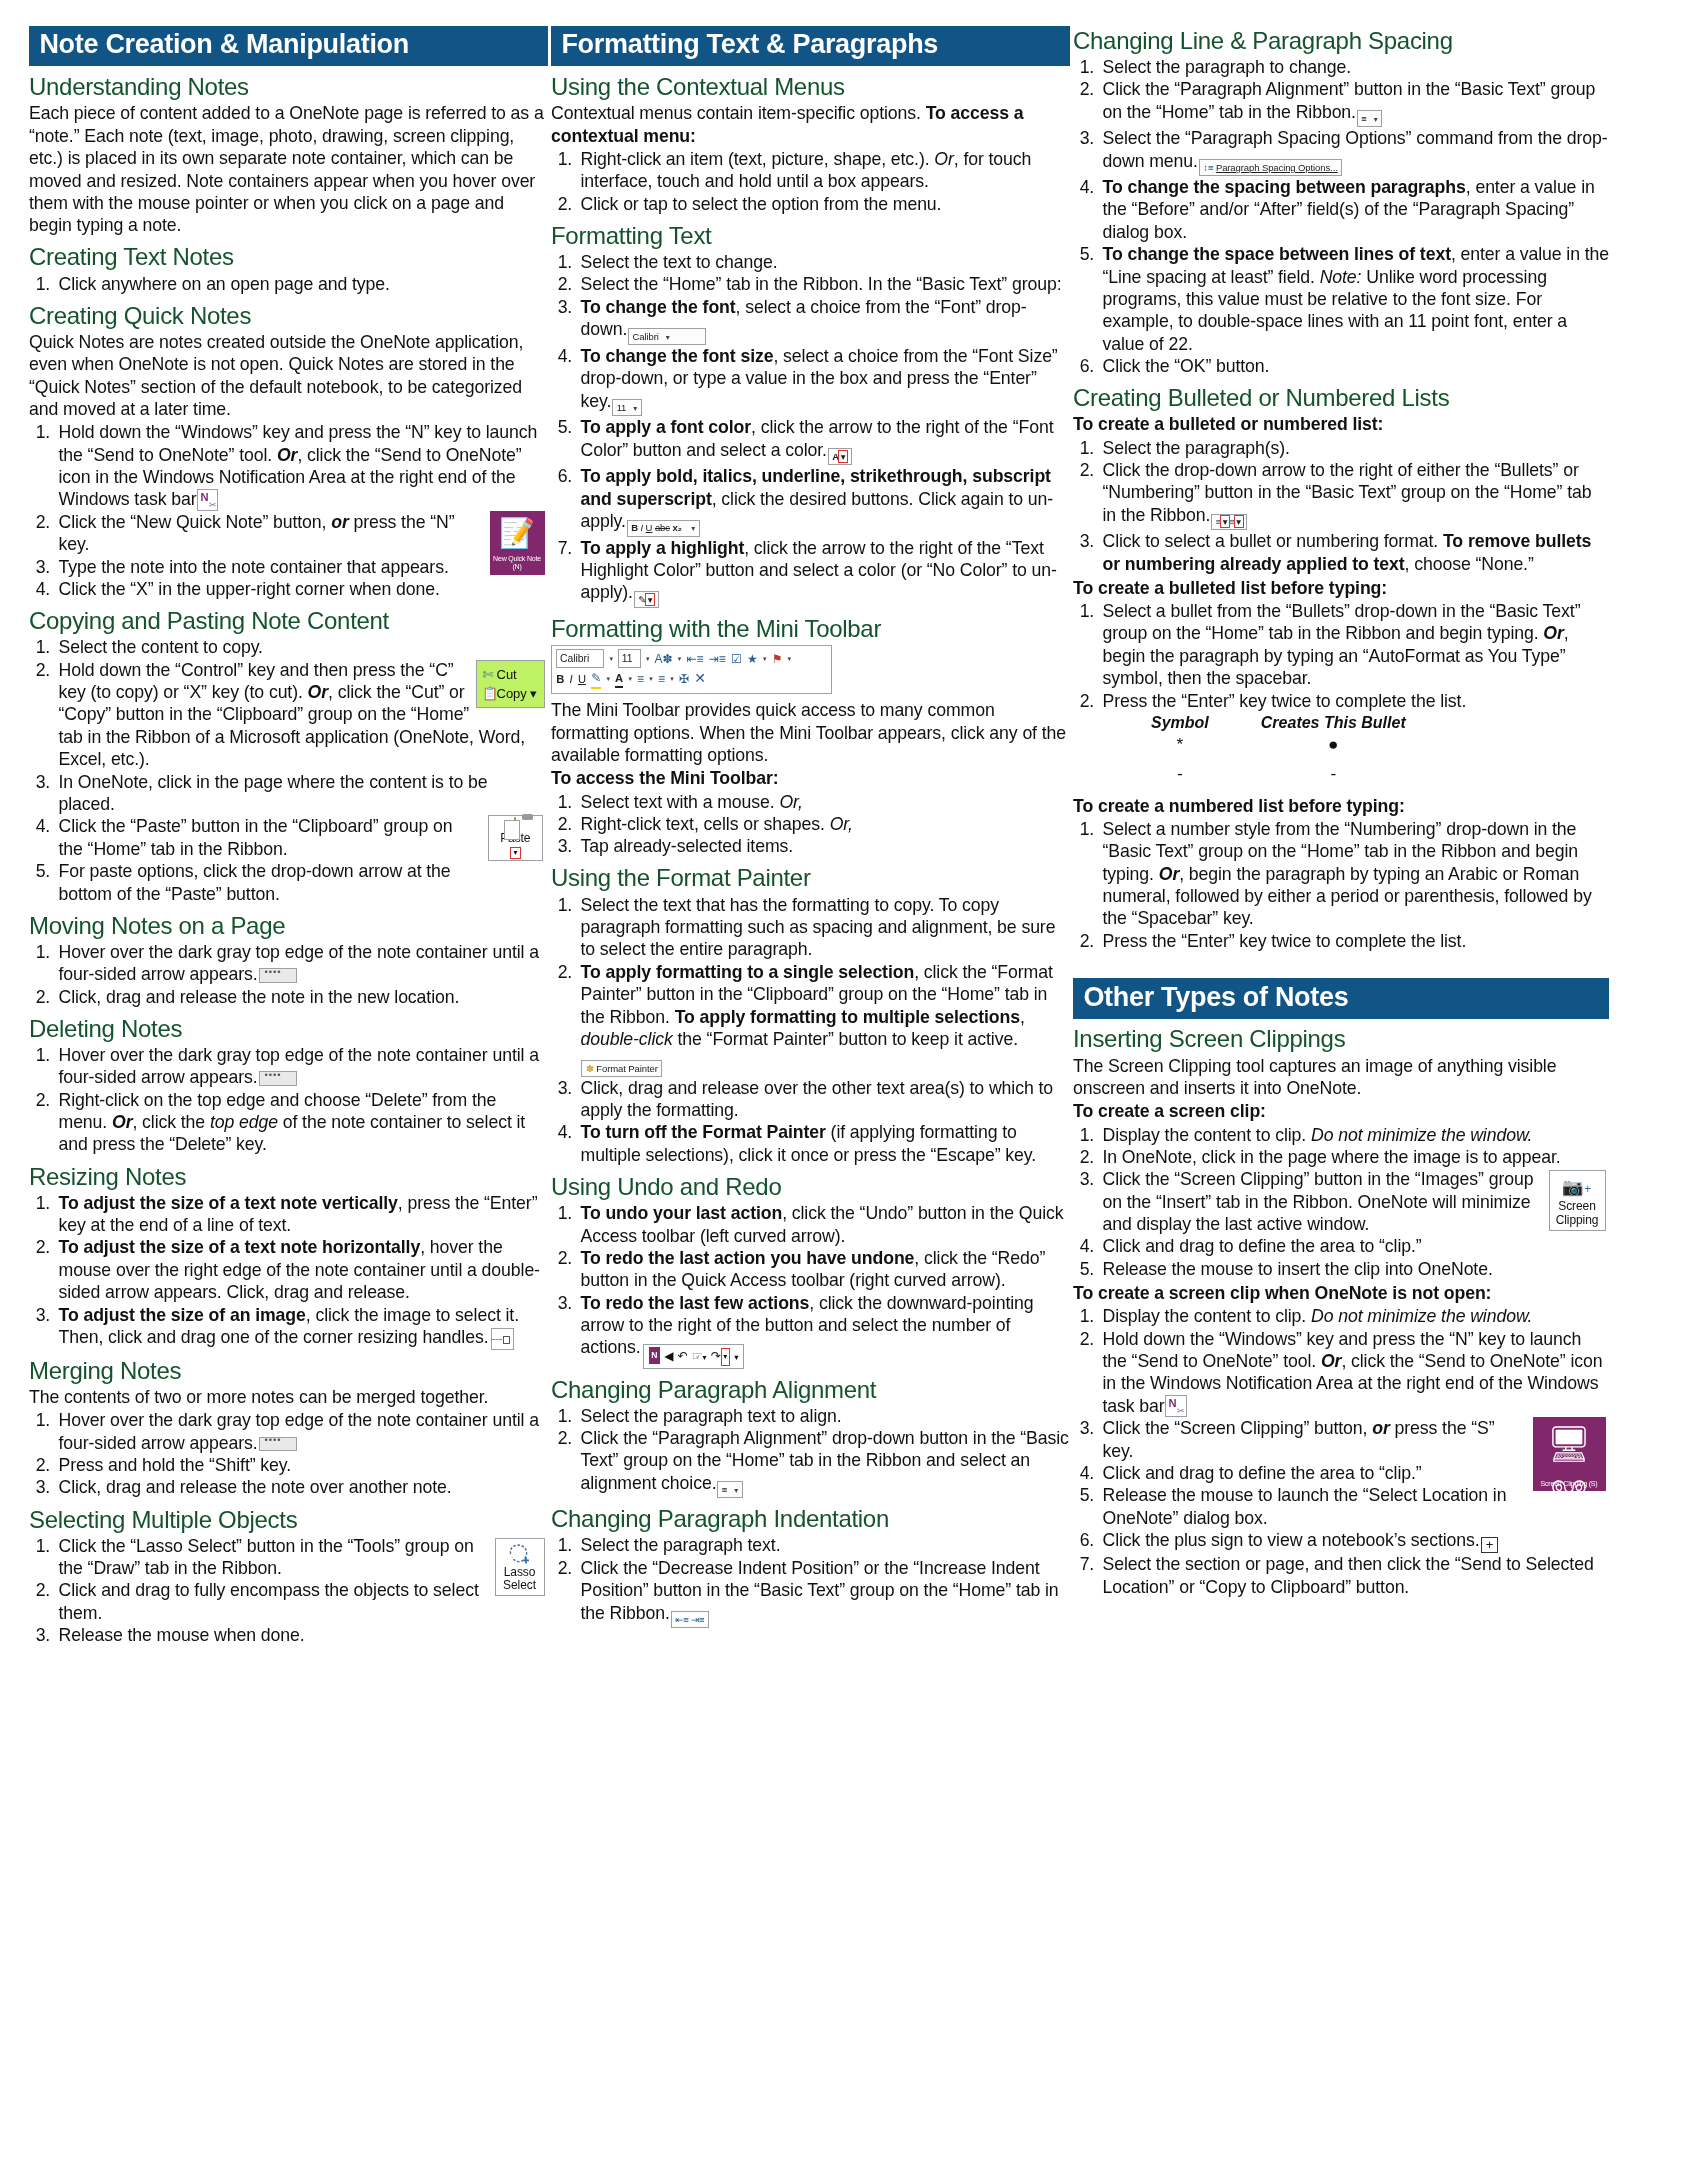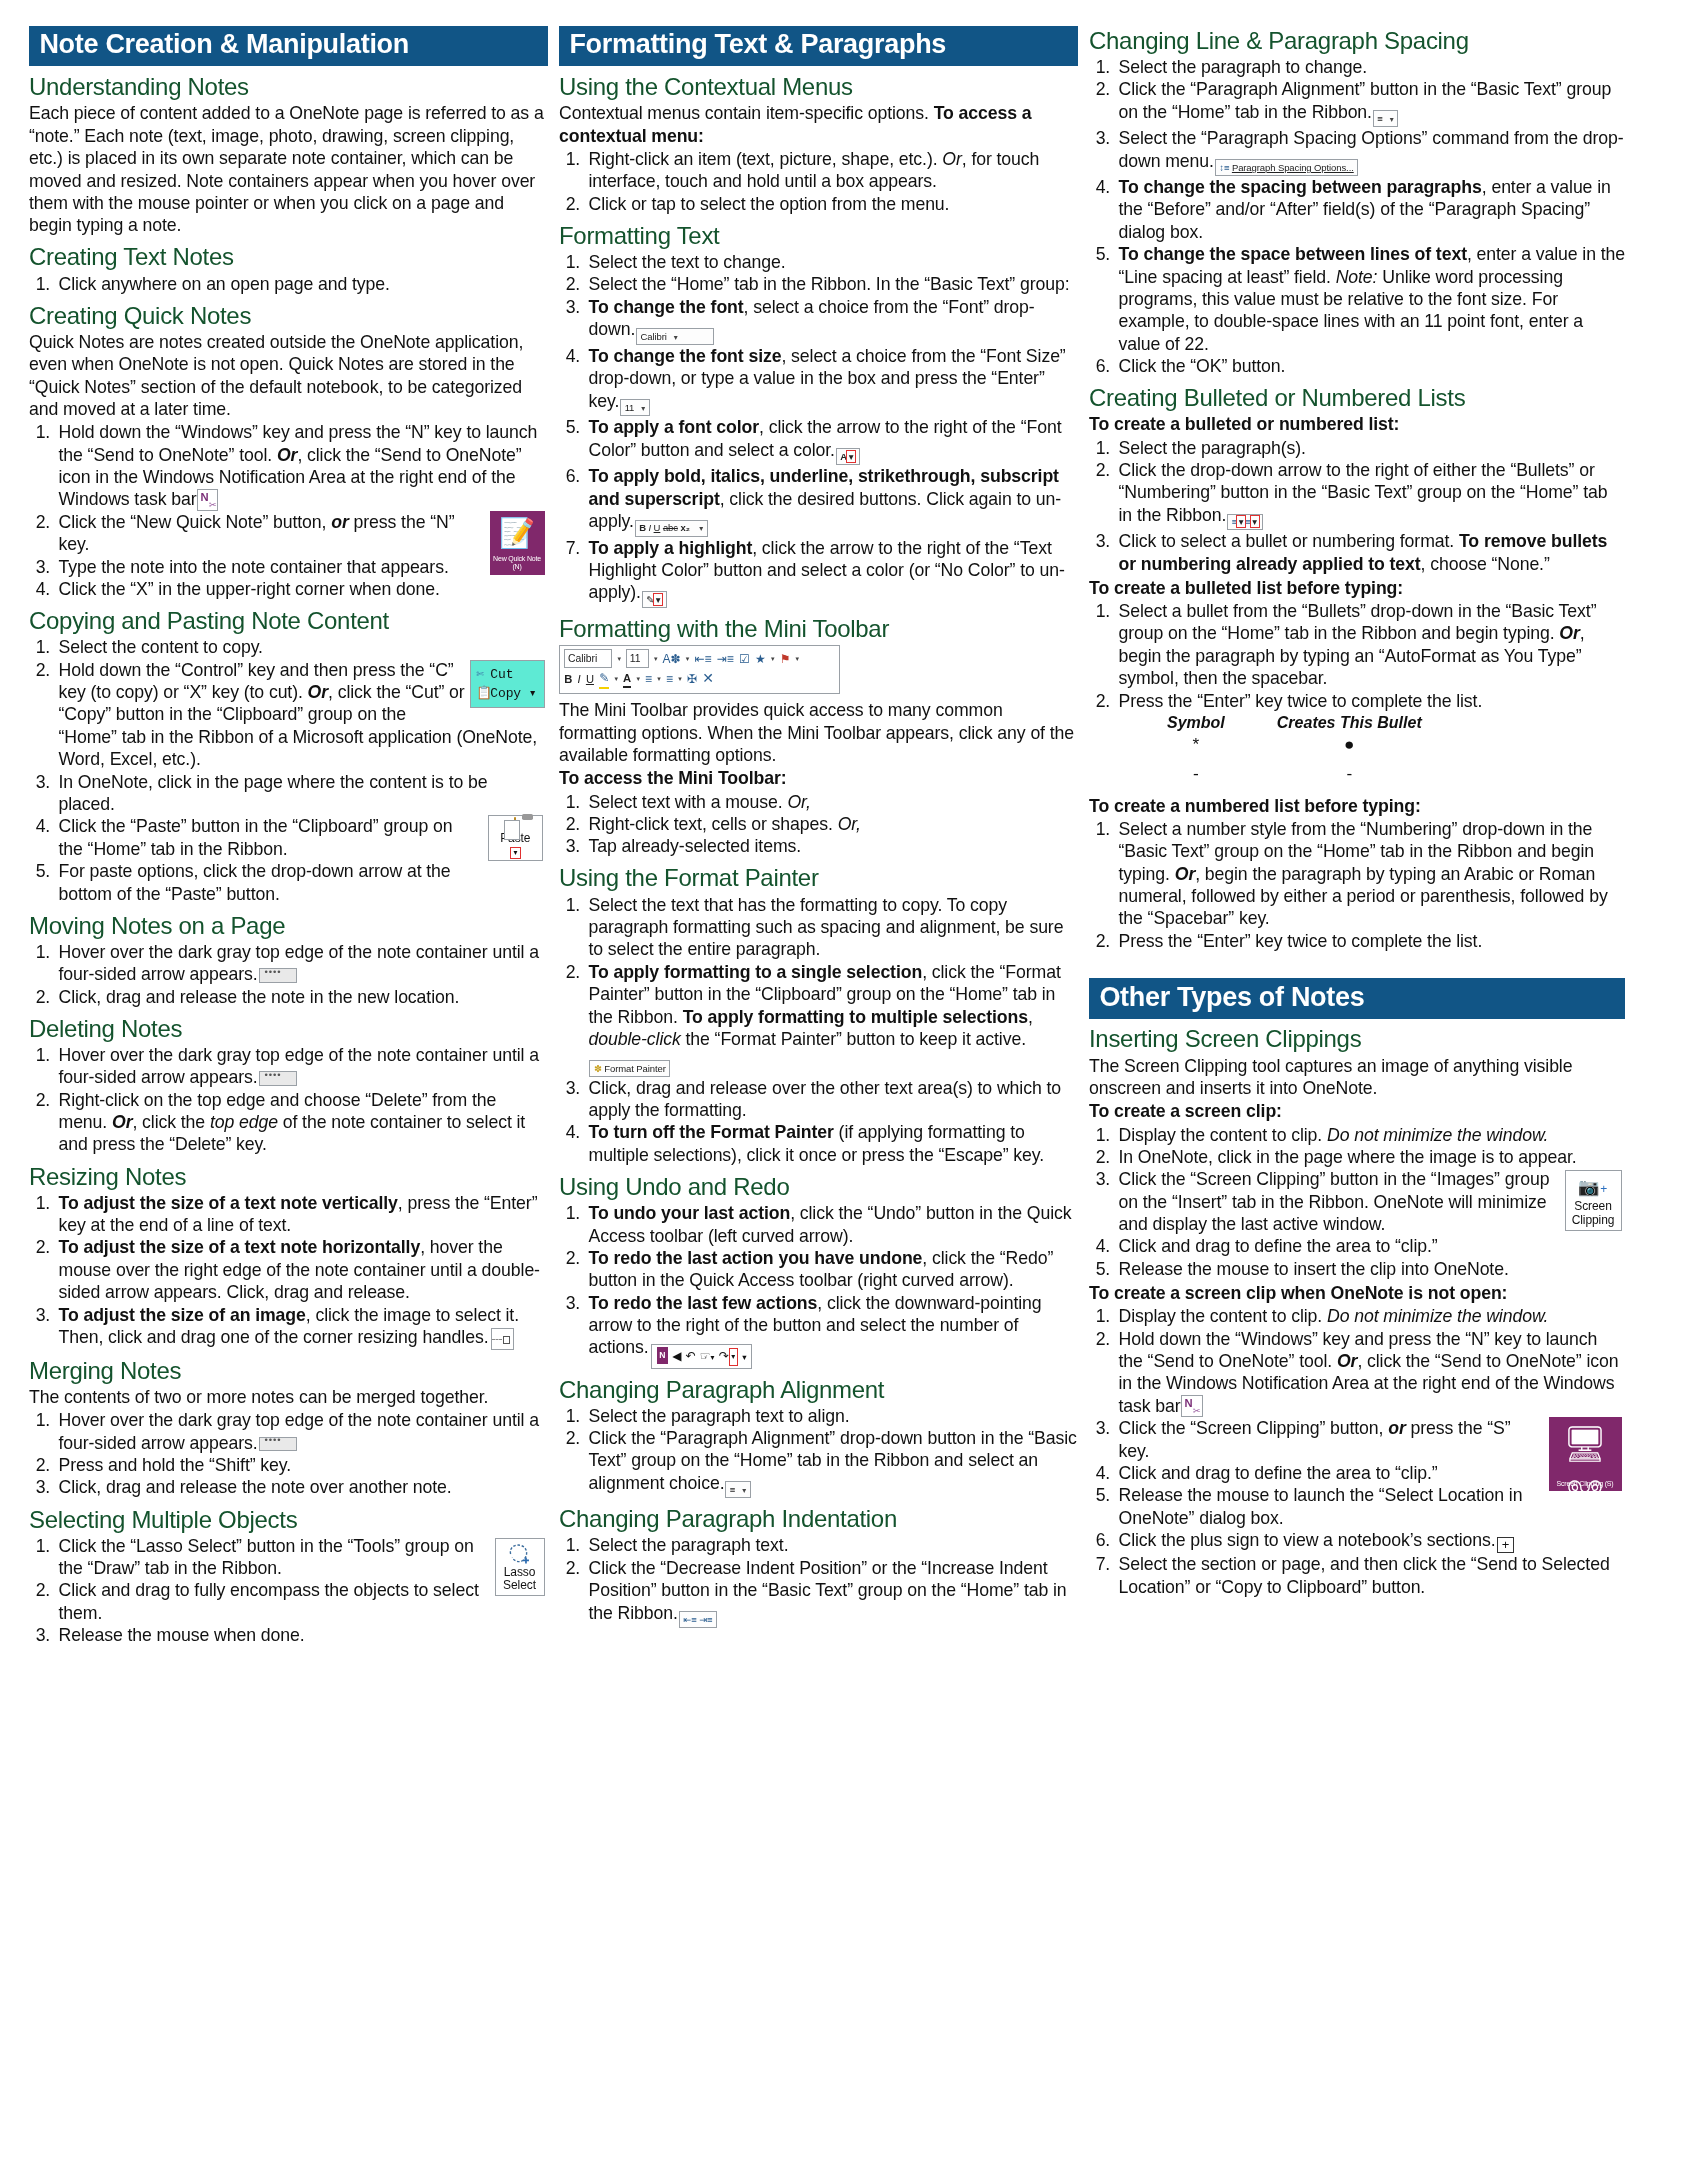--- a/index.html
+++ b/index.html
@@ -10,21 +10,21 @@
     background: #ffffff;
     font-family: "Liberation Sans", sans-serif;
     color: #111111;
     overflow: hidden;
   }
   .page {
     width: 1683px;
     height: 2178px;
     padding: 26px 22.5px 17.3px 29px;
     display: flex;
-    gap: 11px;
+    gap: 3px;
     align-items: flex-start;
   }
   .col { width: 519px; flex: 0 0 519px; }
   .col3 { width: 536px; flex: 0 0 536px; }
 
   
   .banner {
     background: #115586;
     color: #ffffff;
     font-size: 27px;
@@ -88,22 +88,22 @@
   }
   .chip-handle {
     display:inline-block; vertical-align:-7px; width:22.5px; height:22.5px;
     border:0.9px solid #9aa0a6; background:#fff; position:relative; margin-left:2.6px;
   }
   .chip-handle::before{content:"";position:absolute;left:0;top:10.4px;width:10.4px;border-top:0.9px dashed #888;}
   .chip-handle::after{content:"";position:absolute;left:11.2px;top:7.8px;width:5.2px;height:5.2px;border:0.9px solid #555;}
 
   
   .cutcopy {
-    float: right; border:0.9px solid #9aa0a6; background:#5eead4;
-    font-size: 13px; padding: 3.5px 7px 3.5px 5.2px; line-height: 1.5; margin: 1.7px 3.5px 0 5.2px; font-family: Liberation Mono, monospace;
+    float: right; border:0.9px solid #9aa0a6; background:#bef264;
+    font-size: 13px; padding: 3.5px 7px 3.5px 5.2px; line-height: 1.5; margin: 1.7px 3.5px 0 5.2px;
   }
   .cutcopy div { white-space: nowrap; }
   .cutcopy .gl { display:inline-block; width:14px; color:#3a6ea5; }
 
   
   .pastebtn {
     float:right; width:55px; border:0.9px solid #9aa0a6; background:#fff;
     text-align:center; font-size:12px; padding:2.6px 1.7px 0.9px; margin:0 5.2px 0 7px; line-height:1.1;
   }
   .pastebtn .clip {

